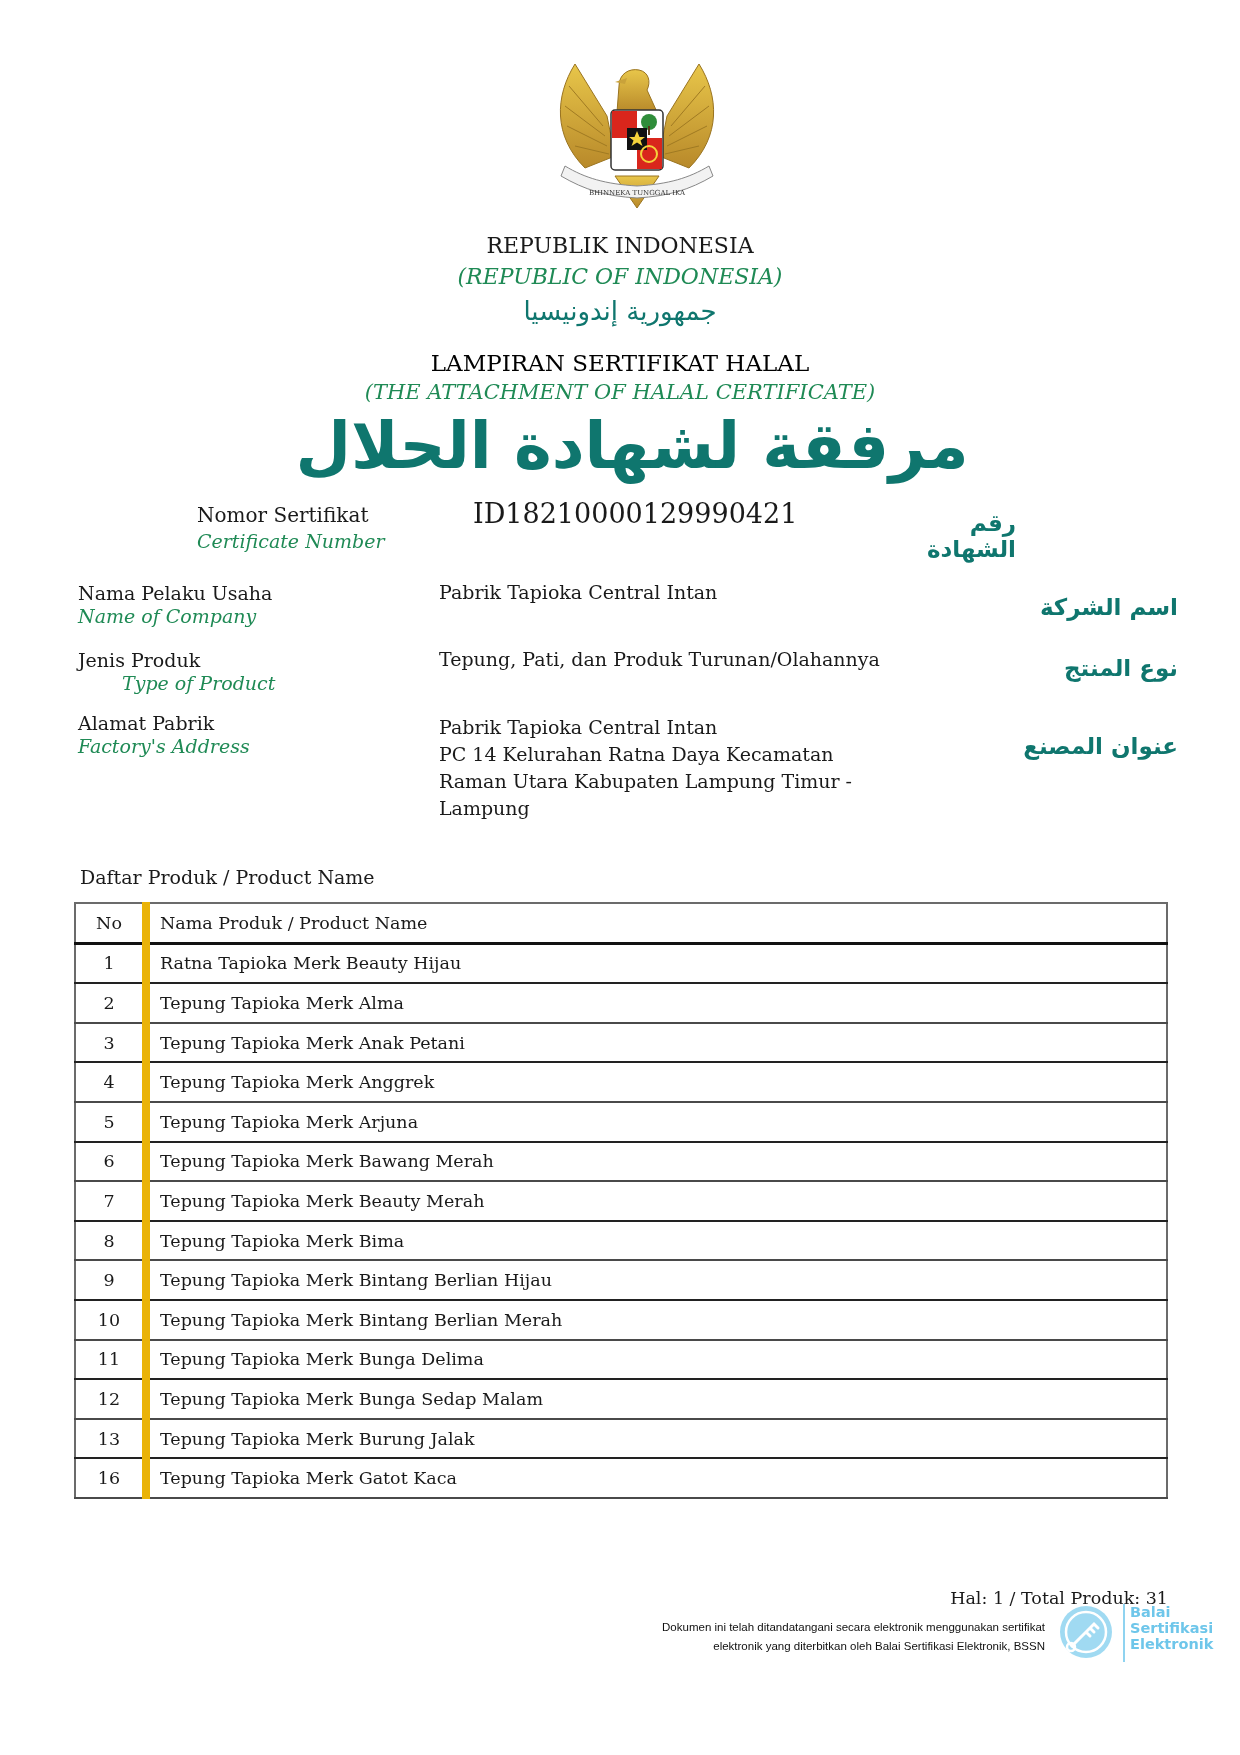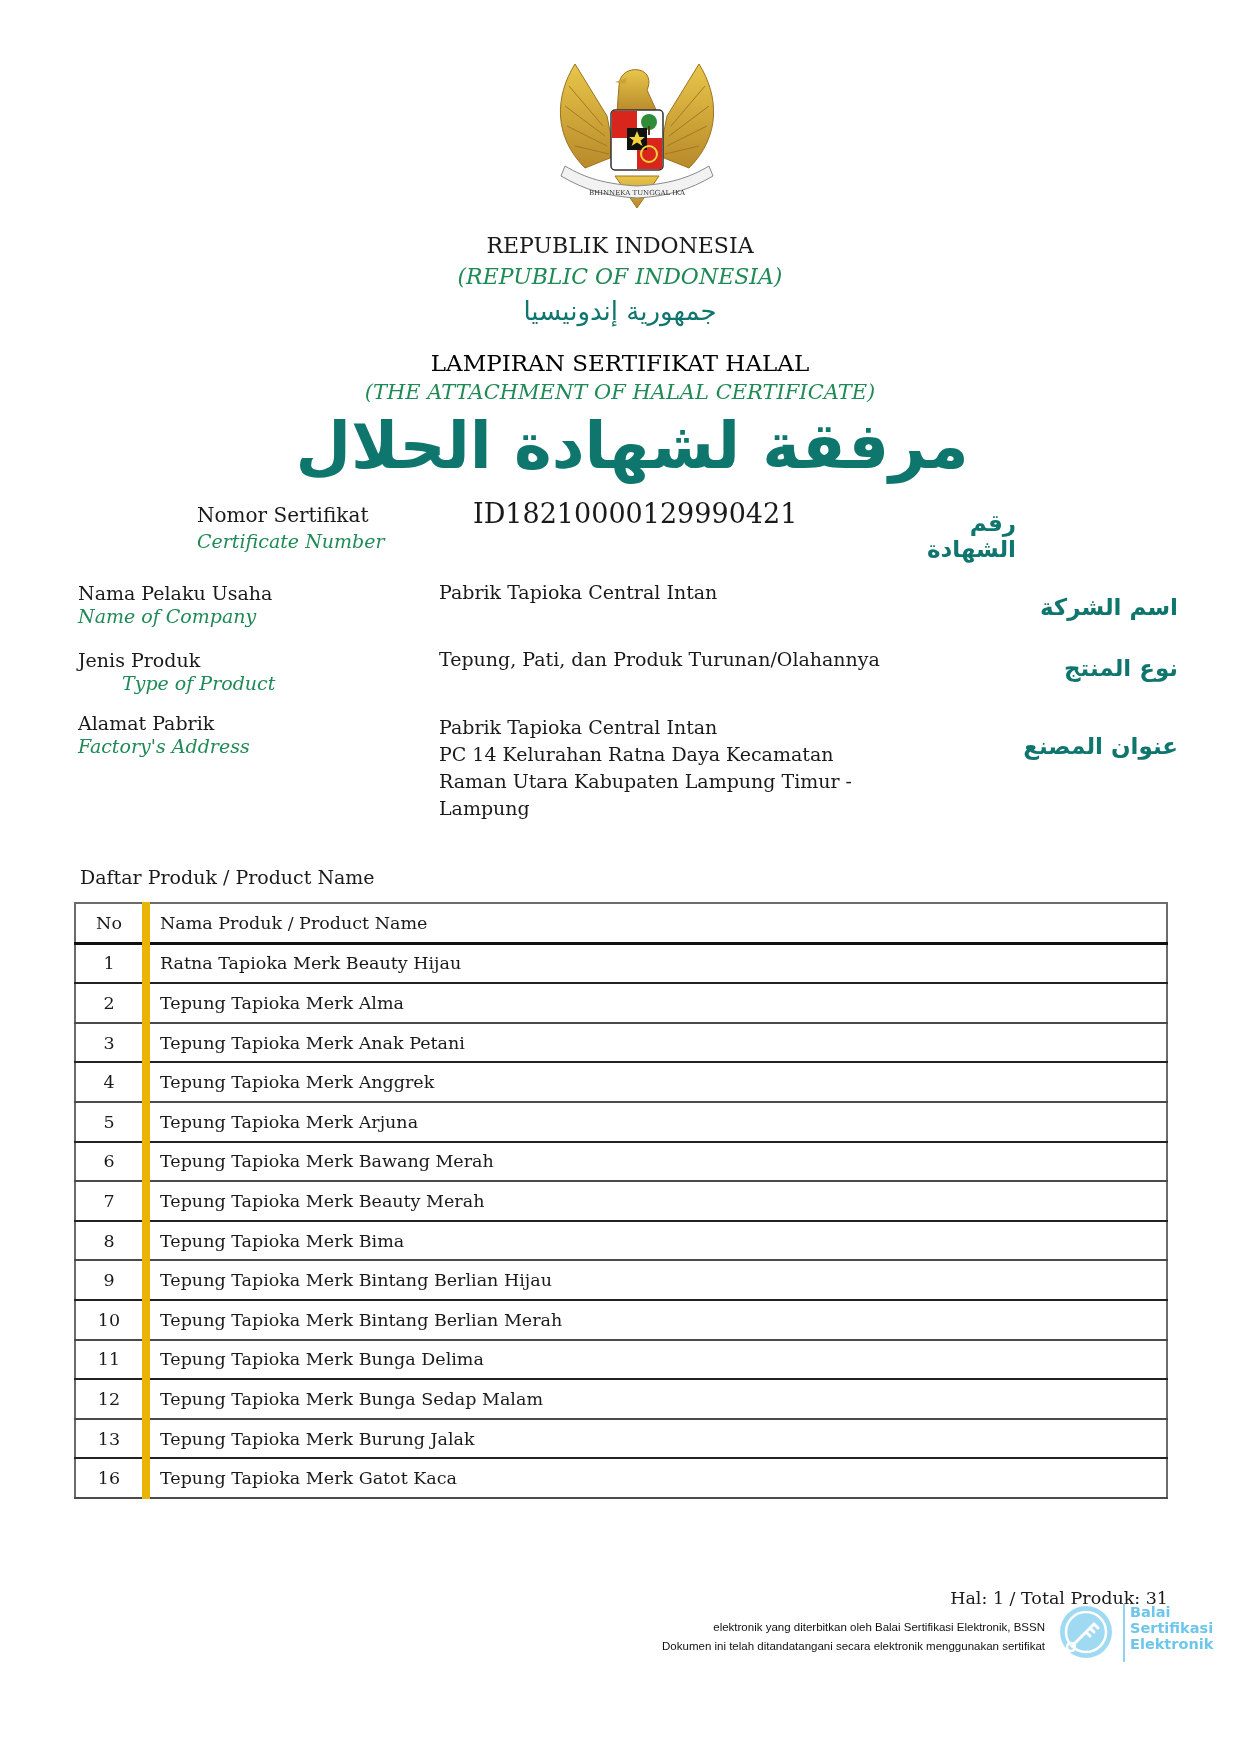--- a/index.html
+++ b/index.html
@@ -171,22 +171,22 @@
       </tr>
       <tr>
         <td class="no">16</td>
         <td class="name">Tepung Tapioka Merk Gatot Kaca</td>
       </tr>
     </tbody>
 </table>
 
 <div class="abs serif" style="left:820px; top:1588px; width:348px; text-align:right; font-size:17.5px;">Hal: 1 / Total Produk: 31</div>
 <div class="abs foot-note" style="left:560px; top:1618px; width:485px;">
+  <div>Dokumen ini telah ditandatangani secara elektronik menggunakan sertifikat</div>
   <div>elektronik yang diterbitkan oleh Balai Sertifikasi Elektronik, BSSN</div>
-  <div>Dokumen ini telah ditandatangani secara elektronik menggunakan sertifikat</div>
 </div>
 
 <div class="abs" style="left:1058px; top:1602px; width:170px; height:62px;">
   <svg class="abs" style="left:0; top:2px;" width="58" height="56" viewBox="0 0 58 56">
     <circle cx="28" cy="28" r="26" fill="#8fd3f0" opacity="0.85"></circle>
     <circle cx="28" cy="28" r="20" fill="none" stroke="#ffffff" stroke-width="2.5"></circle>
     <path d="M14 42 L36 20 L40 24 M32 24 L36 28 M28 28 L32 32" stroke="#ffffff" stroke-width="3" fill="none" stroke-linecap="round"></path>
     <circle cx="13" cy="43" r="4" fill="none" stroke="#ffffff" stroke-width="2.5"></circle>
   </svg>
   <div class="abs" style="left:65px; top:2px; width:2px; height:58px; background:#8fd3f0;"></div>

